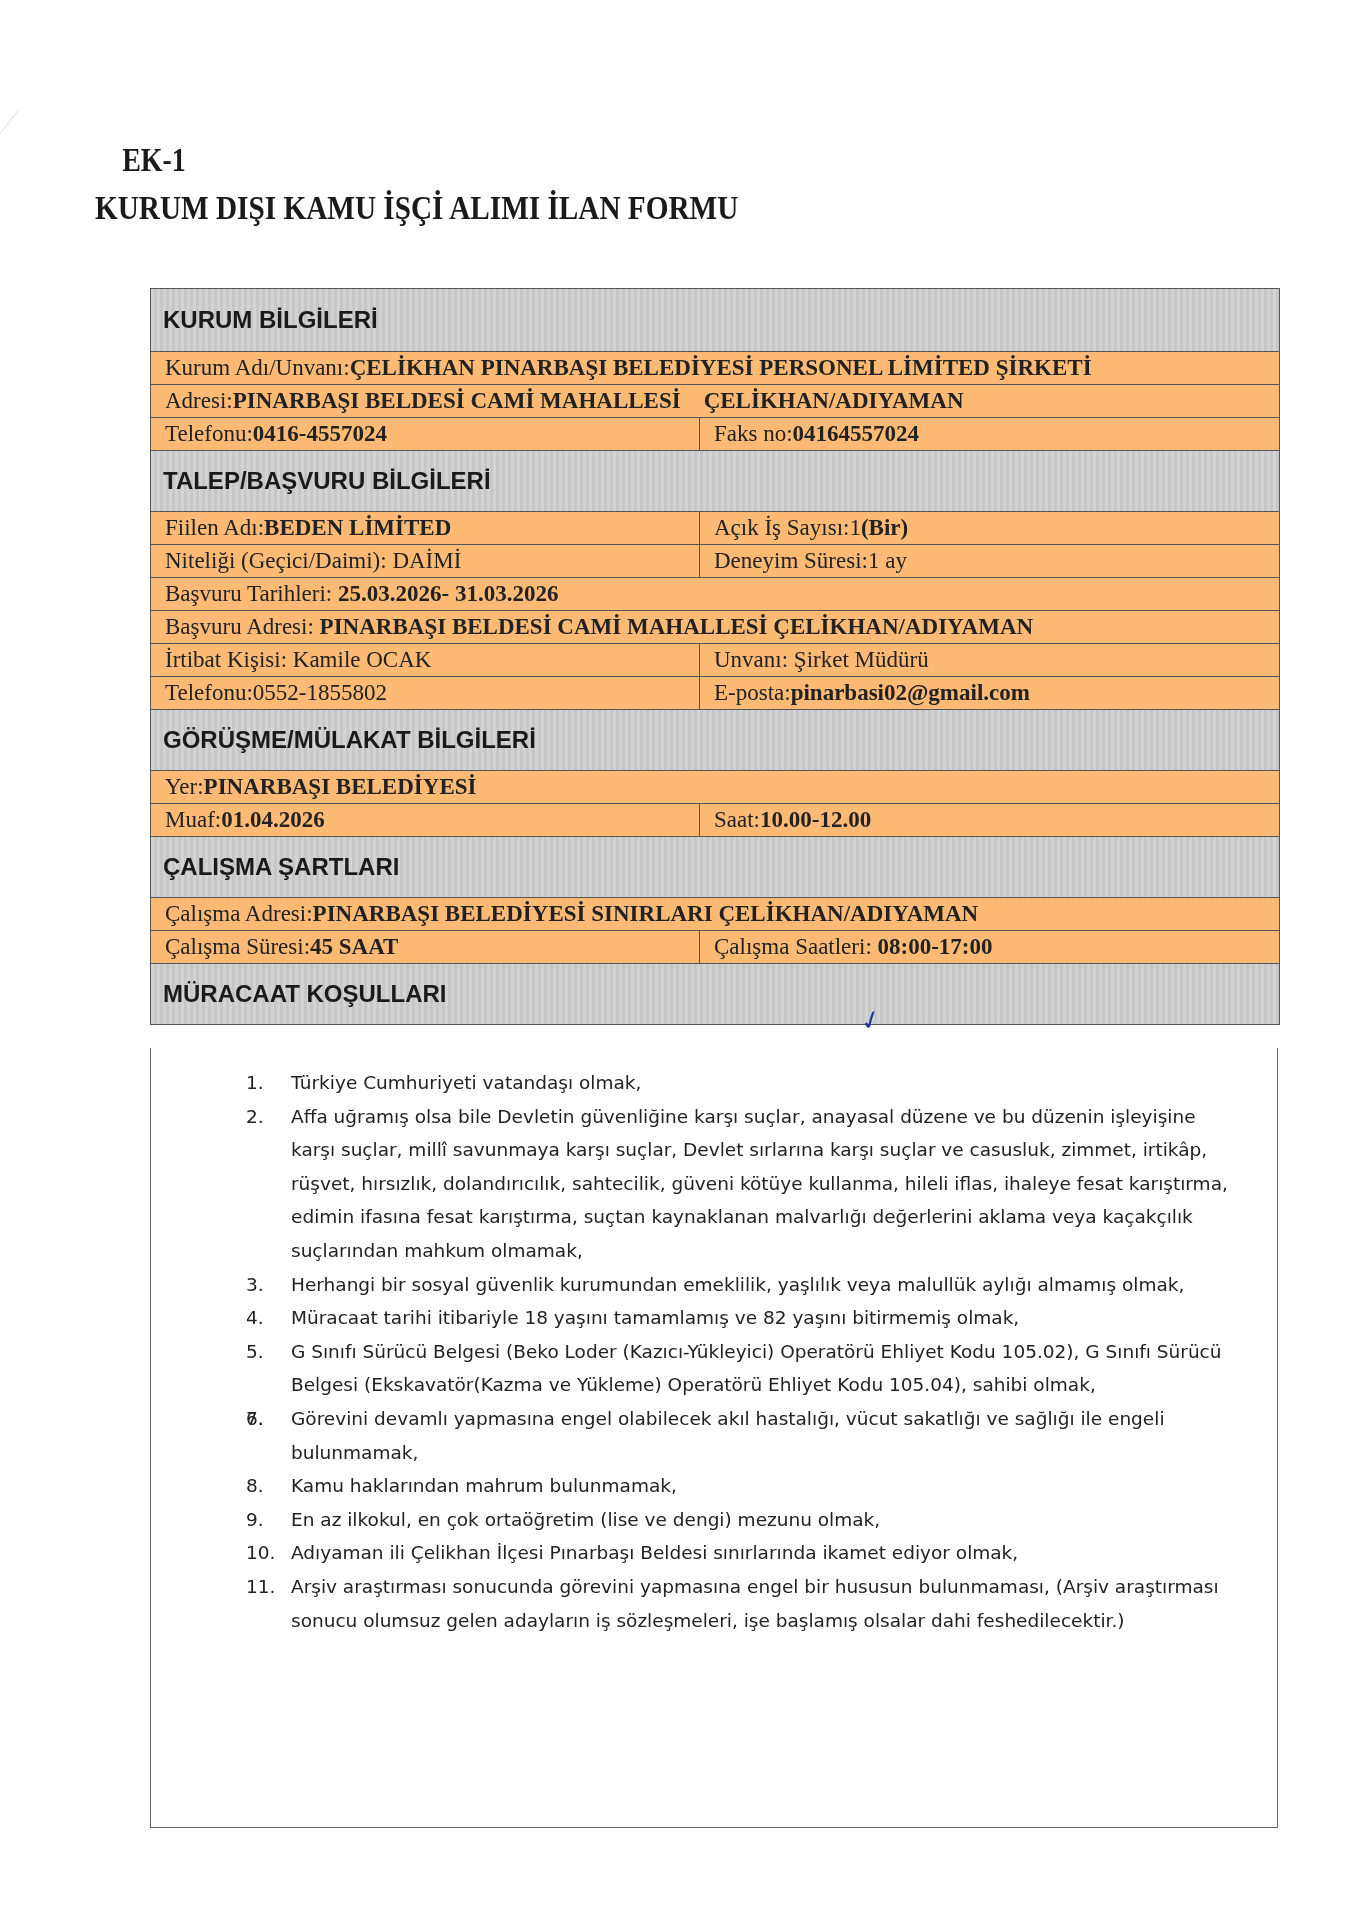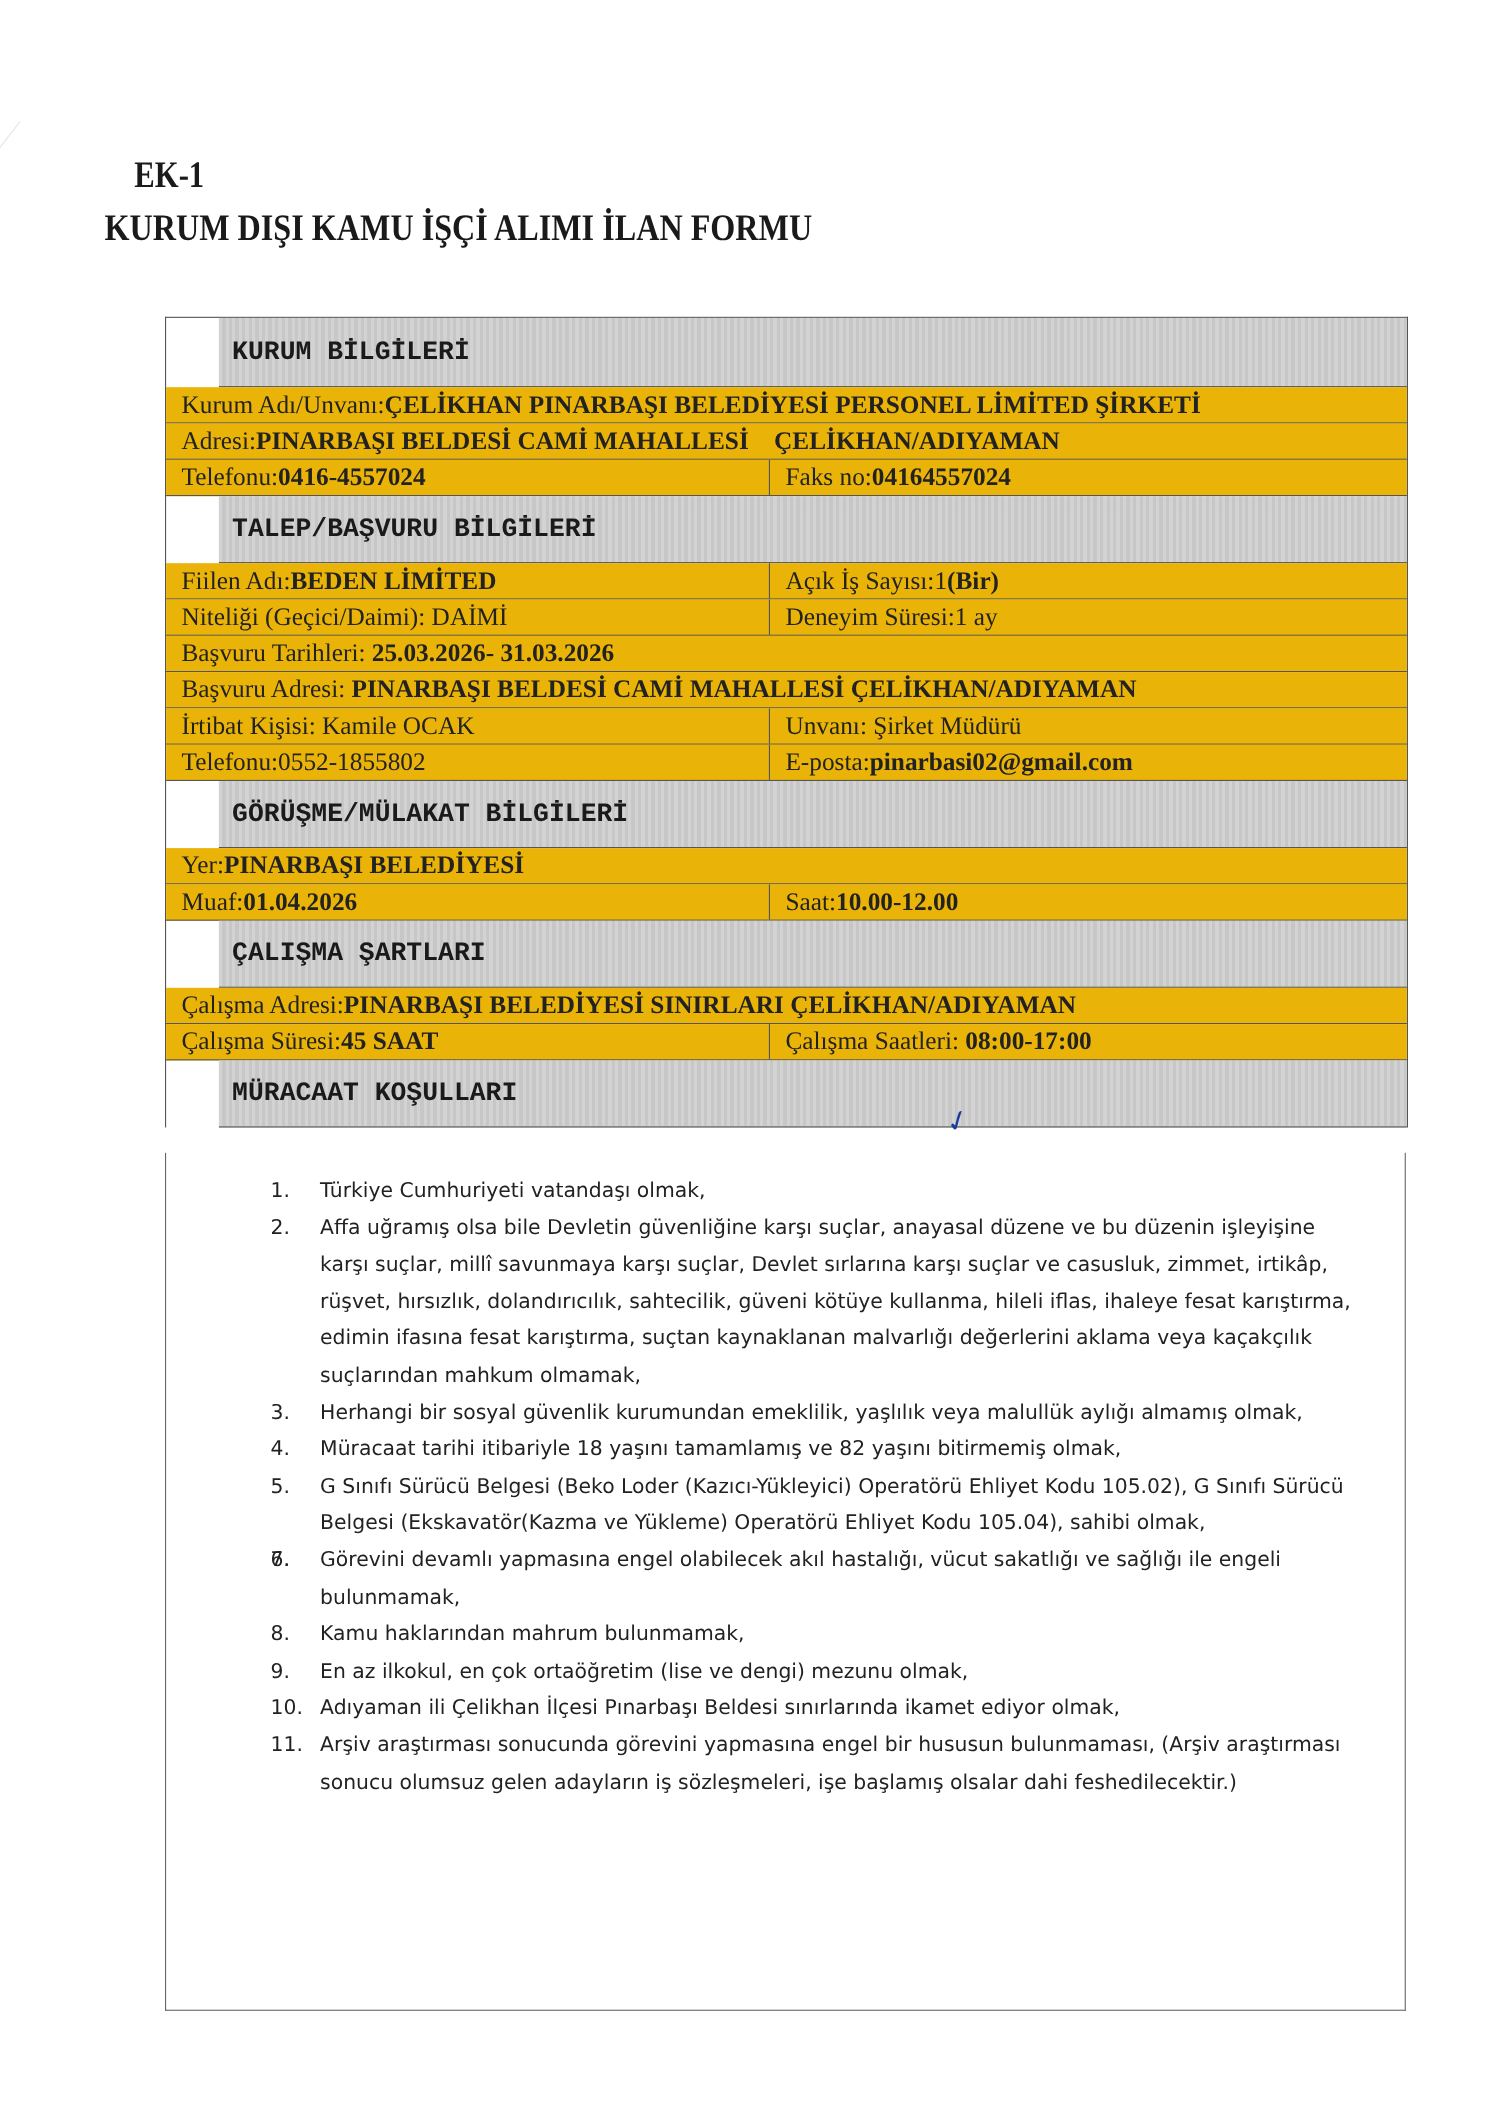--- a/index.html
+++ b/index.html
@@ -21,24 +21,24 @@
       font-size: 34px; display: block; line-height: 52px; transform: scaleX(0.86);
     }
     .form {
       position: absolute; left: 150px; top: 288px; width: 1128px;
       border: 1.5px solid #555; border-bottom: none;
     }
     .section-head {
       background: #cfcfcf;
       background-image: repeating-linear-gradient(90deg, rgba(255,255,255,0.08) 0 3px, rgba(0,0,0,0.04) 3px 6px);
       border-bottom: 1.5px solid #555;
-      font-family: Liberation Mono, monospace; font-weight: bold; font-size: 24px;
-      padding: 0 12px; display: flex; align-items: center; margin-left: 48px;
-    }
-    .row { display: flex; border-bottom: 1.5px solid #555; background: #eab308; height: 32px; align-items: center; }
+      font-family: Liberation Sans, sans-serif; font-weight: bold; font-size: 24px;
+      padding: 0 12px; display: flex; align-items: center;
+    }
+    .row { display: flex; border-bottom: 1.5px solid #555; background: #fdba74; height: 32px; align-items: center; }
     .cell {
       font-family: "Liberation Serif", serif; font-size: 23px; padding: 0 14px;
       white-space: nowrap; overflow: hidden; line-height: 32px; color: #222;
     }
     .cell b { font-weight: bold; }
     .cell.left { width: 520px; border-right: 1.5px solid #555; }
     .cell.full { flex: 1; }
     .cell.right { flex: 1; padding-left: 14px; }
     .h1 { height: 62px; }
     .h2 { height: 60px; }

